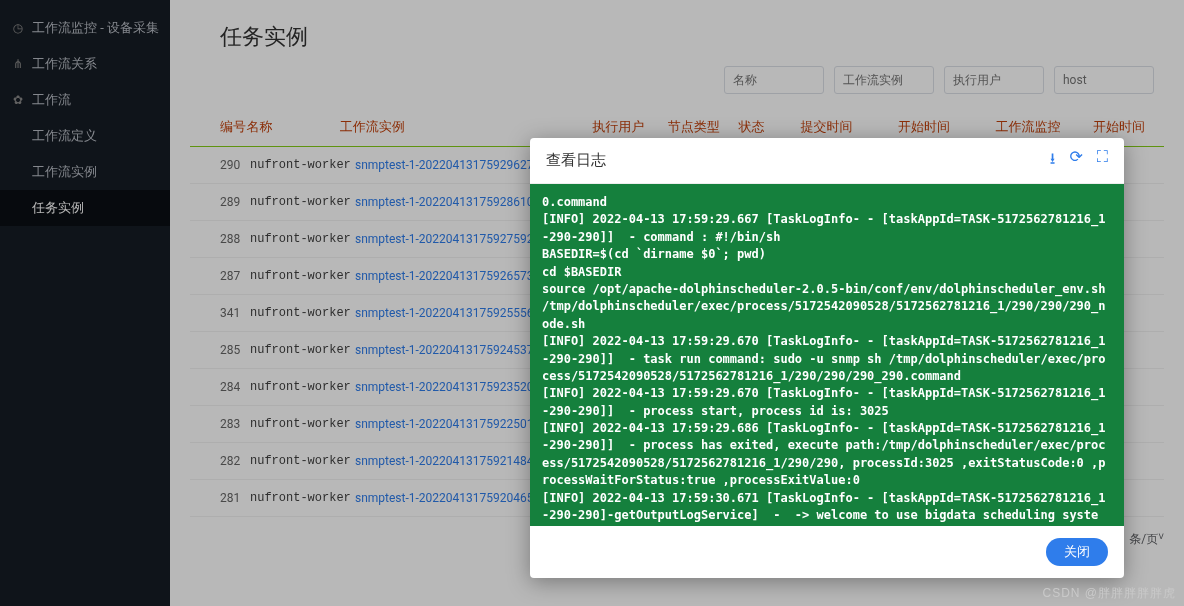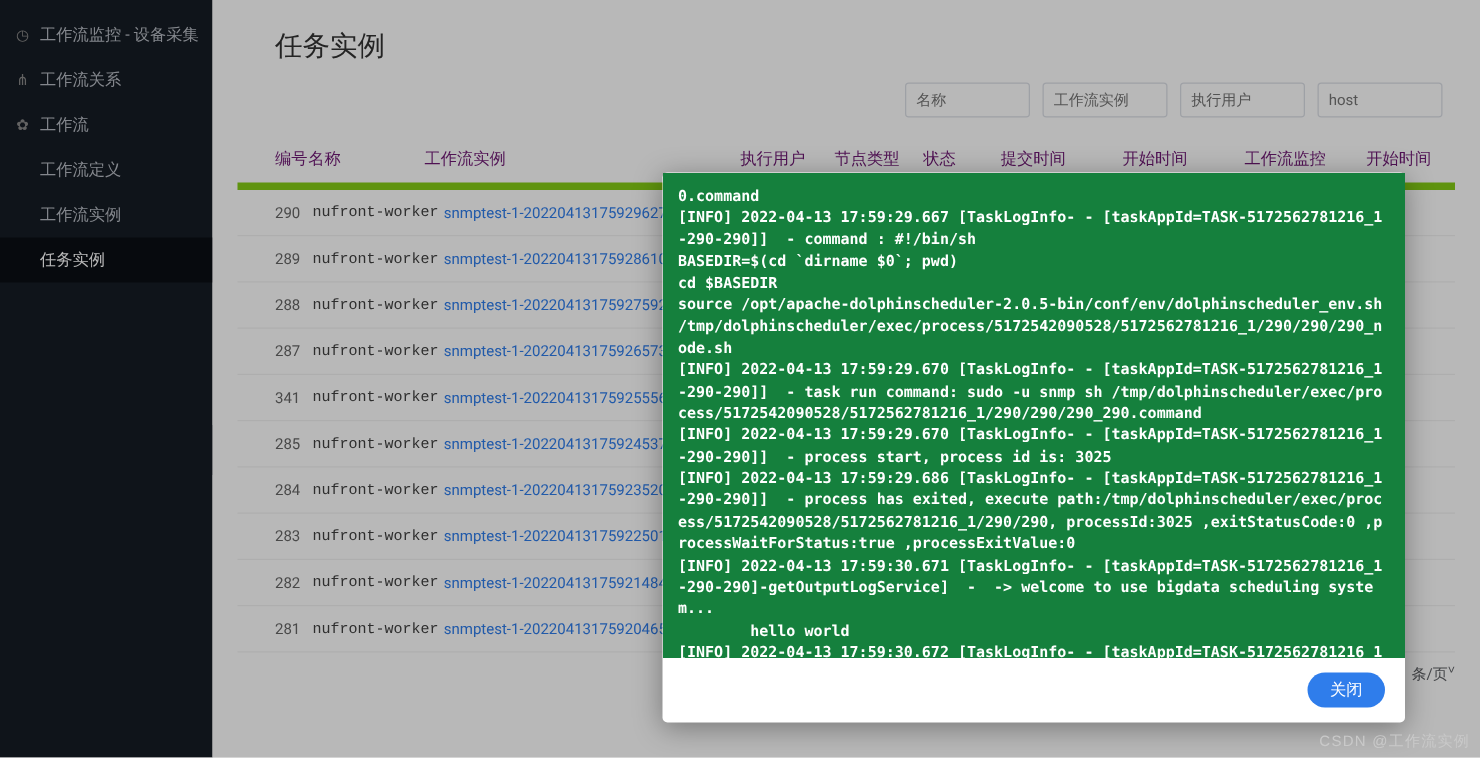--- a/index.html
+++ b/index.html
@@ -8,21 +8,21 @@
     .side-item { display:flex; align-items:center; height:36px; padding-left:10px; cursor:pointer; }
     .side-item.active { background:#0b0f14; color:#fff; }
     .side-item .icon { width:16px; height:16px; margin-right:6px; display:inline-flex; align-items:center; justify-content:center; font-size:12px; color:#888; }
     .side-item.sub { }
     .collapse-handle { position:absolute; left:170px; top:340px; width:18px; height:40px; background:#1b222c; border-radius:0 4px 4px 0; display:flex; align-items:center; justify-content:center; color:#888; }
     .main { position:absolute; left:170px; top:0; right:0; bottom:0; background:#fff; padding:0 20px; }
     .page-title { font-size:22px; font-weight:500; margin:22px 0 14px 30px; color:#333; }
     .filters { display:flex; justify-content:flex-end; gap:10px; margin-bottom:14px; padding-right:10px; }
     .filters input { width:100px; height:28px; border:1px solid #dcdfe6; border-radius:3px; padding:0 8px; font-size:12px; color:#606266; }
     .table { width:100%; }
-    .table-head { display:flex; padding:10px 0; color:#701a75; font-size:13px; font-weight:500; border-bottom:6px solid #84cc16;justify-content:space-between; }
+    .table-head { display:flex; padding:10px 0; color:#c2410c; font-size:13px; font-weight:500; border-bottom:1px solid #84cc16;justify-content:space-between; }
     .col-id { width:60px; padding-left:30px; }
     .col-name { width:105px; }
     .col-flow { width:285px; }
     .col-user { width:85px; }
     .col-node { width:80px; }
     .col-state { width:70px; }
     .col-submit { width:110px; }
     .col-start { width:110px; }
     .col-end { width:110px; }
     .col-dur { width:80px; }
@@ -164,30 +164,38 @@
   </div>
   <div class="pager-hint">
     <span>条/页</span>
     <span class="caret">˅</span>
   </div>
 </div>
 
 <div class="dim"></div>
 
 <div class="modal">
+  <div class="modal-header">
+    <div class="modal-title">查看日志</div>
+    <div class="modal-actions">
+      <span>⭳</span>
+      <span>⟳</span>
+      <span>⛶</span>
+    </div>
+  </div>
   <div class="log-body">0.command
 [INFO] 2022-04-13 17:59:29.667 [TaskLogInfo- - [taskAppId=TASK-5172562781216_1-290-290]]  - command : #!/bin/sh
 BASEDIR=$(cd `dirname $0`; pwd)
 cd $BASEDIR
 source /opt/apache-dolphinscheduler-2.0.5-bin/conf/env/dolphinscheduler_env.sh
 /tmp/dolphinscheduler/exec/process/5172542090528/5172562781216_1/290/290/290_node.sh
 [INFO] 2022-04-13 17:59:29.670 [TaskLogInfo- - [taskAppId=TASK-5172562781216_1-290-290]]  - task run command: sudo -u snmp sh /tmp/dolphinscheduler/exec/process/5172542090528/5172562781216_1/290/290/290_290.command
 [INFO] 2022-04-13 17:59:29.670 [TaskLogInfo- - [taskAppId=TASK-5172562781216_1-290-290]]  - process start, process id is: 3025
 [INFO] 2022-04-13 17:59:29.686 [TaskLogInfo- - [taskAppId=TASK-5172562781216_1-290-290]]  - process has exited, execute path:/tmp/dolphinscheduler/exec/process/5172542090528/5172562781216_1/290/290, processId:3025 ,exitStatusCode:0 ,processWaitForStatus:true ,processExitValue:0
 [INFO] 2022-04-13 17:59:30.671 [TaskLogInfo- - [taskAppId=TASK-5172562781216_1-290-290]-getOutputLogService]  -  -&gt; welcome to use bigdata scheduling system...
 	hello world
 [INFO] 2022-04-13 17:59:30.672 [TaskLogInfo- - [taskAppId=TASK-5172562781216_1-290-290]-getOutputLogService]  - FINALIZE_SESSION</div>
   <div class="modal-footer">
     <button class="btn-close">关闭</button>
   </div>
 </div>
 
-<div class="watermark">CSDN @工作流实例</div>
+<div class="watermark">CSDN @胖胖胖胖胖虎</div>
 
 </body></html>

